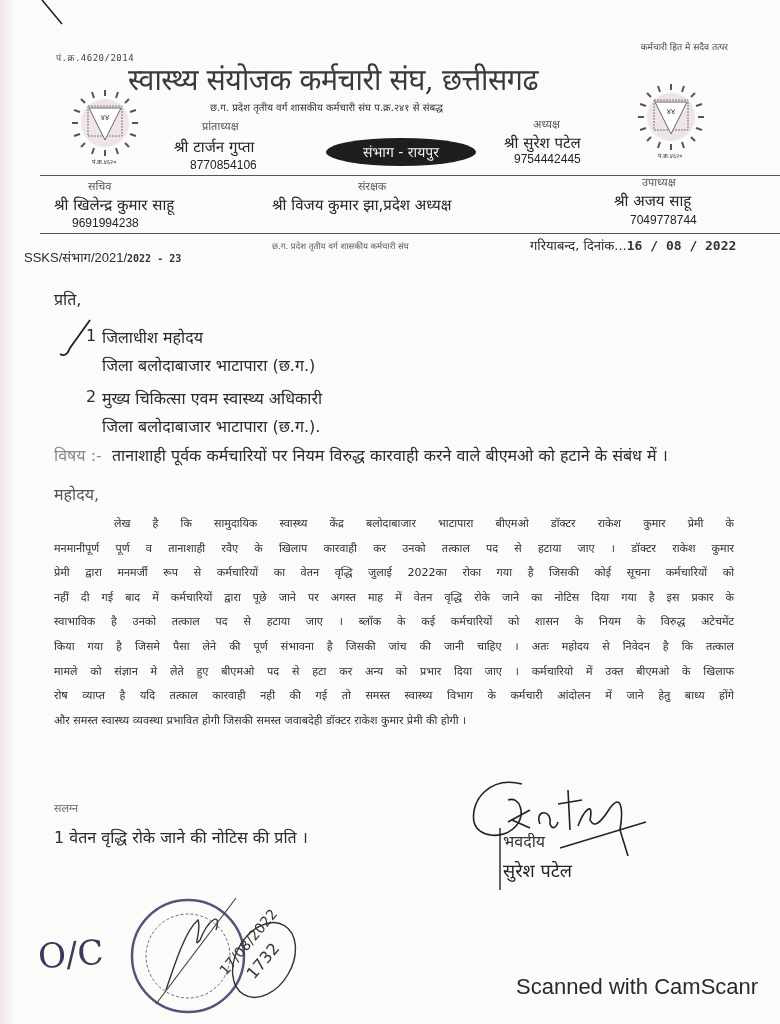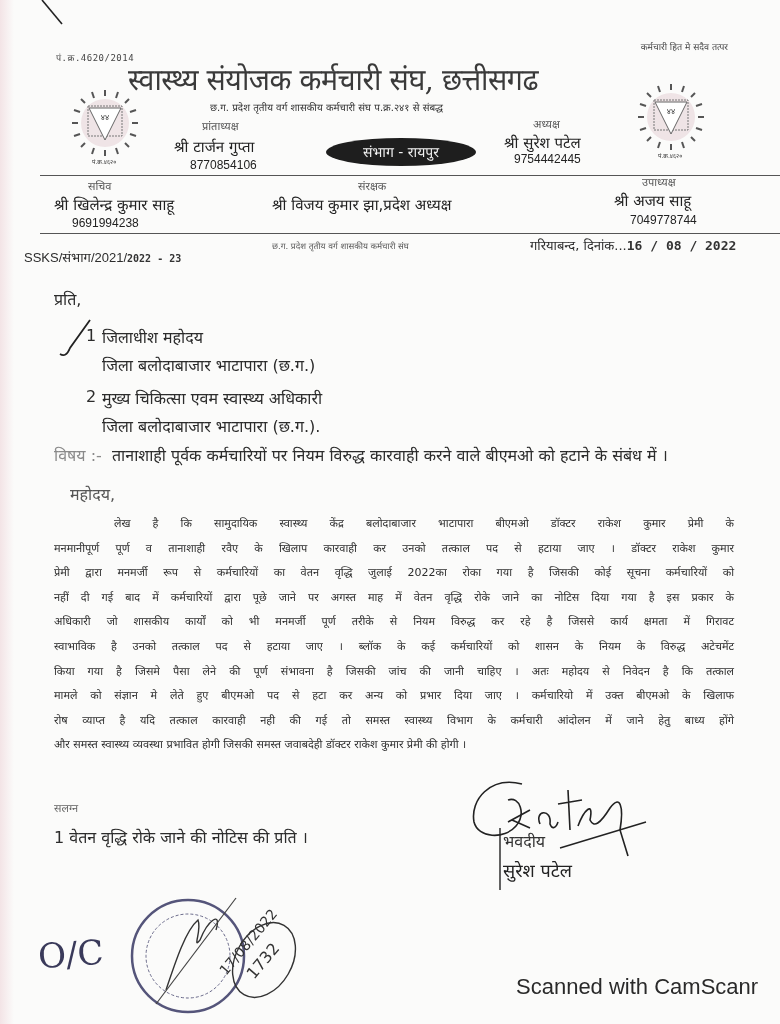--- a/index.html
+++ b/index.html
@@ -171,28 +171,27 @@
   <div class="abs body-text" style="left:102px; top:354px;">जिला बलोदाबाजार भाटापारा (छ.ग.)</div>
 
   <div class="abs body-text" style="left:86px; top:387px;">2</div>
   <div class="abs body-text" style="left:102px; top:387px;">मुख्य चिकित्सा एवम स्वास्थ्य अधिकारी</div>
   <div class="abs body-text" style="left:102px; top:415px;">जिला बलोदाबाजार भाटापारा (छ.ग.).</div>
 
   <div class="abs body-text" style="left:54px; top:444px;">
     <span class="faded">विषय :-</span>&nbsp;&nbsp;<span>तानाशाही पूर्वक कर्मचारियों पर नियम विरुद्ध कारवाही करने वाले बीएमओ को हटाने के संबंध में ।</span>
   </div>
 
-  <div class="abs body-text" style="left:70px; top:483px; color:#555;">महोदय,</div>
+  <div class="abs body-text" style="left:54px; top:483px; color:#555;">महोदय,</div>
 
   <div class="para">
     <span class="line first">लेख है कि सामुदायिक स्वास्थ्य केंद्र बलोदाबाजार भाटापारा बीएमओ डॉक्टर राकेश कुमार प्रेमी के</span>
     <span class="line">मनमानीपूर्ण पूर्ण व तानाशाही रवैए के खिलाप कारवाही कर उनको  तत्काल पद से हटाया जाए । डॉक्टर राकेश कुमार</span>
     <span class="line">प्रेमी द्वारा मनमर्जी रूप से कर्मचारियों का वेतन वृद्धि जुलाई 2022का  रोका गया है जिसकी कोई सूचना कर्मचारियों को</span>
     <span class="line">नहीं दी गई बाद में कर्मचारियों द्वारा पूछे जाने पर अगस्त माह में वेतन वृद्धि रोके जाने का नोटिस दिया गया है इस प्रकार के</span>
-    <span class="line">अधिकारी जो शासकीय कार्यों को भी मनमर्जी पूर्ण तरीके से नियम विरुद्ध कर रहे है जिससे कार्य क्षमता में गिरावट</span>
     <span class="line">स्वाभाविक है उनको तत्काल पद से हटाया जाए । ब्लॉक के कई कर्मचारियों को शासन के नियम के विरुद्ध अटेचमेंट</span>
     <span class="line">किया गया है जिसमे पैसा लेने की पूर्ण संभावना है जिसकी जांच की जानी चाहिए  । अतः महोदय से निवेदन है कि तत्काल</span>
     <span class="line">मामले को संज्ञान मे लेते हुए बीएमओ पद से हटा कर अन्य को प्रभार दिया जाए । कर्मचारियो में उक्त बीएमओ के खिलाफ</span>
     <span class="line">रोष व्याप्त है यदि तत्काल कारवाही नही की गई तो समस्त स्वास्थ्य विभाग के  कर्मचारी  आंदोलन में जाने हेतु बाध्य होंगे</span>
     <span class="line last">और समस्त स्वास्थ्य  व्यवस्था प्रभावित होगी जिसकी समस्त जवाबदेही डॉक्टर राकेश कुमार प्रेमी की होगी ।</span>
   </div>
 
   <div class="abs" style="left:54px; top:800px; font-size:11px; color:#666;">सलग्न</div>
   <div class="abs body-text" style="left:54px; top:826px;">1 वेतन वृद्धि रोके जाने की नोटिस की प्रति ।</div>
 

